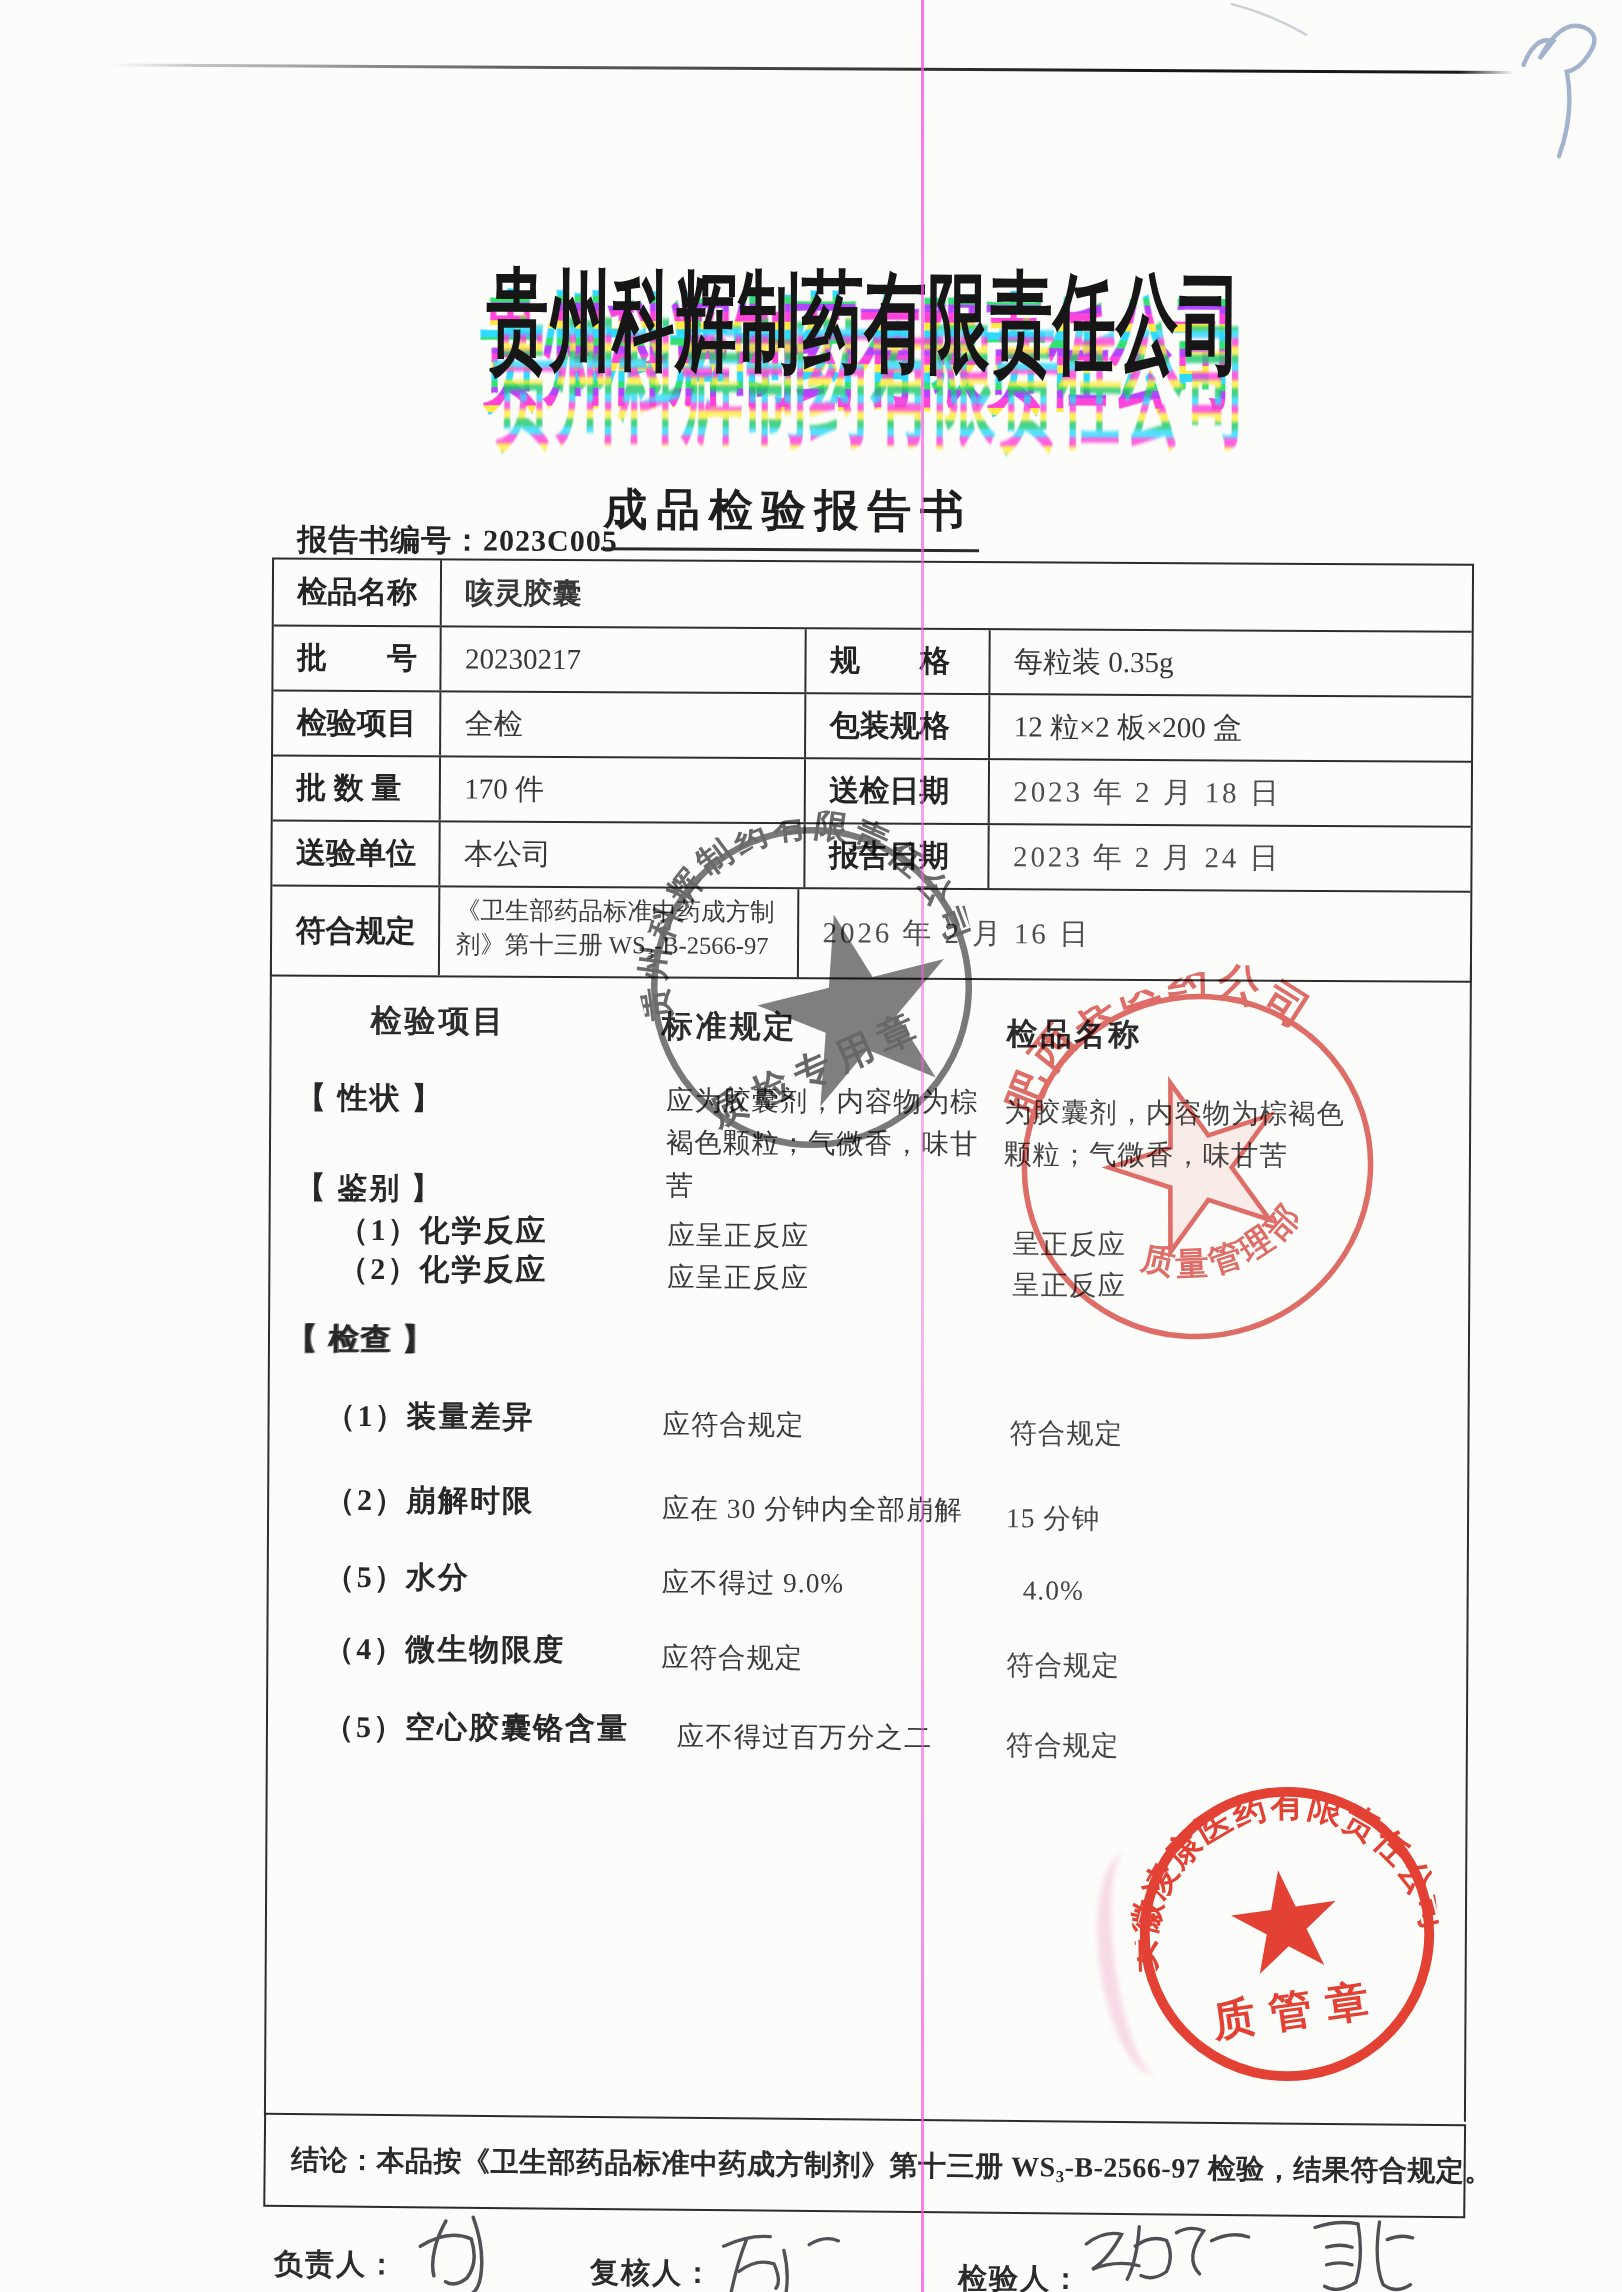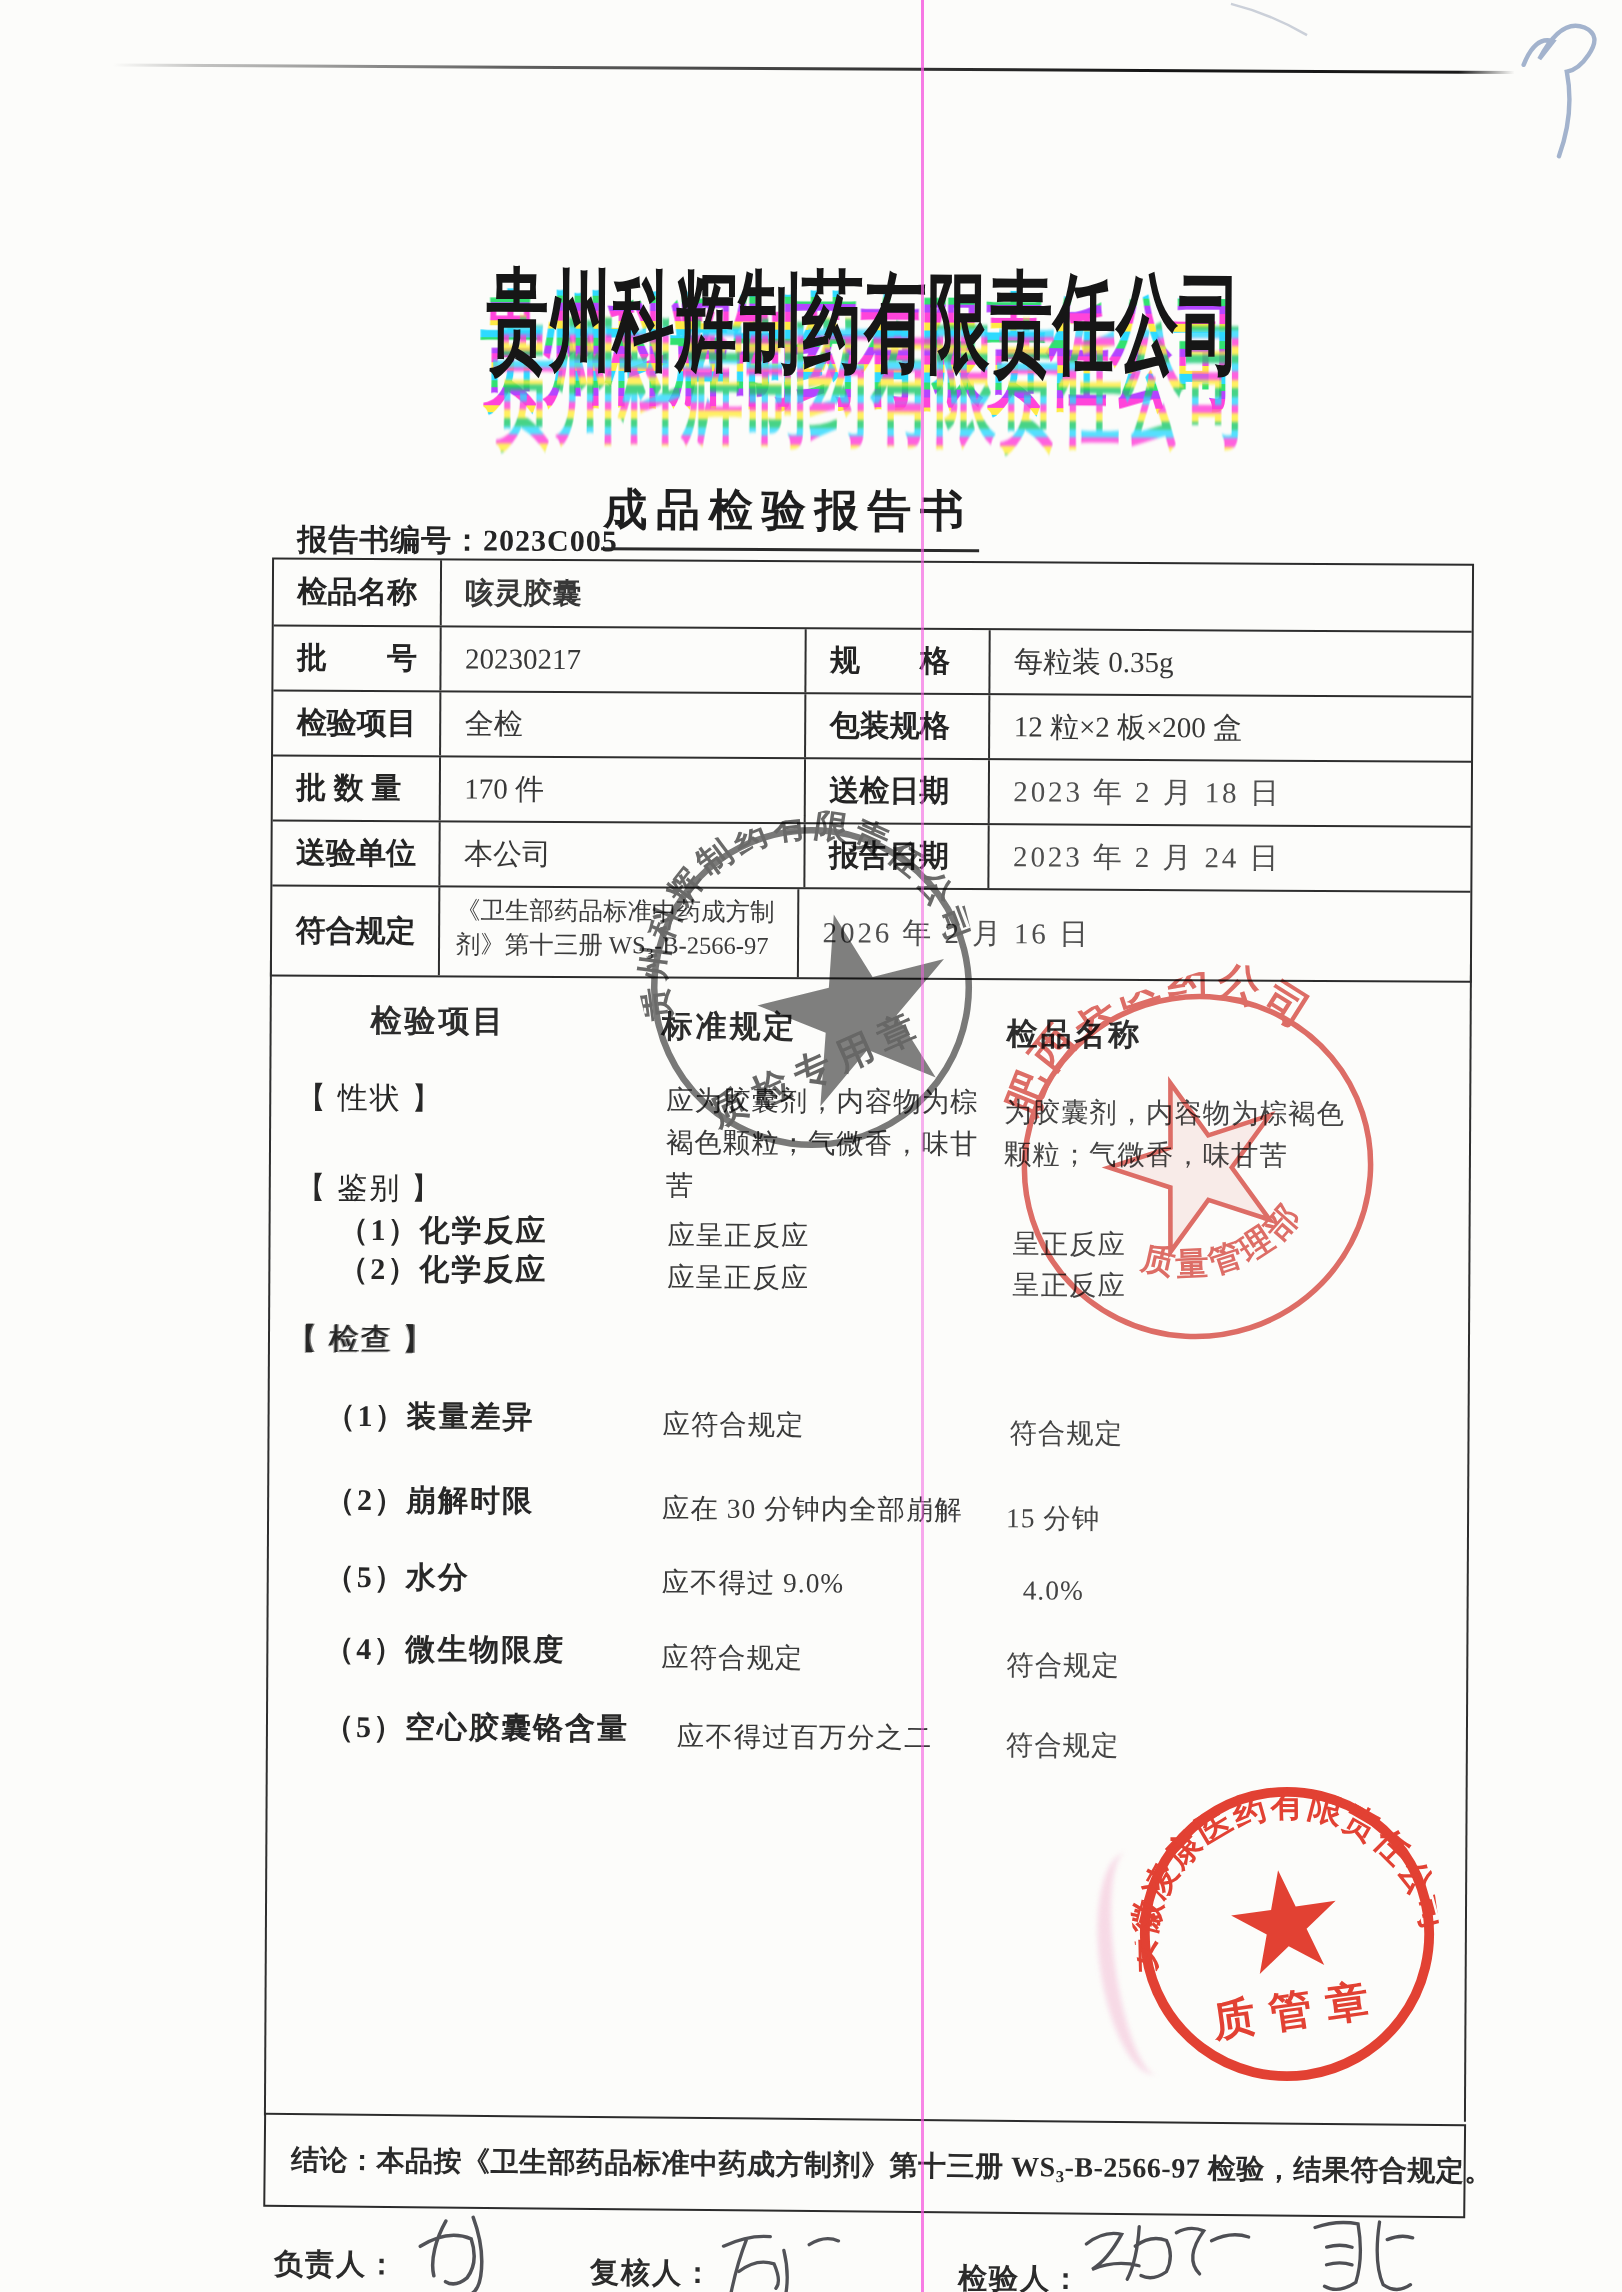--- a/index.html
+++ b/index.html
@@ -40,21 +40,21 @@
   .c1{width:166px;} .c2{width:359px;} .c3{width:184px;margin-left:6px;} .c4{flex:1;}
   .wide{flex:1;}
   .lblcell{font-size:30px;font-weight:bold;color:#242424;}
   .valcell{font-size:29px;color:#383838;}
   .datecell{font-size:29px;color:#4e4e4e;letter-spacing:2.9px;}
   .basis{font-size:24.5px;line-height:1.4;color:#3c3c3c;padding:5.9px 7.8px 5.9px 15.7px;align-items:flex-start;}
 
   
   #results-box{left:275px;top:950px;width:1202px;height:1164px;border-left:2.5px solid #2f2f2f;border-right:2.5px solid #2f2f2f;box-sizing:border-box;}
   .rh{font-size:31px;font-weight:bold;color:#2c2c2c;letter-spacing:2.9px;}
-  .ritem{font-size:30px;font-weight:normal;color:#272727;letter-spacing:2px;white-space:nowrap;}
+  .ritem{font-size:30px;font-weight:bold;color:#272727;letter-spacing:2px;white-space:nowrap;}
   .rtxt{font-size:27.4px;color:#3a3a3a;line-height:1.55;letter-spacing:1px;}
   .rres{font-size:27.4px;color:#444;line-height:1.55;letter-spacing:1px;}
   .smudge{text-shadow:1.5px 0 rgba(40,40,40,.65),-1px 1px rgba(40,40,40,.4);}
 
   
   #conclusion-box{left:275px;top:2114px;width:1202px;height:94px;border:2.5px solid #2c2c2c;box-sizing:border-box;
     display:flex;align-items:center;padding-left:25.5px;transform:rotate(.25deg);}
   .concl{font-size:28px;font-weight:bold;color:#2a2a2a;letter-spacing:0.5px;white-space:nowrap;}
 
   

